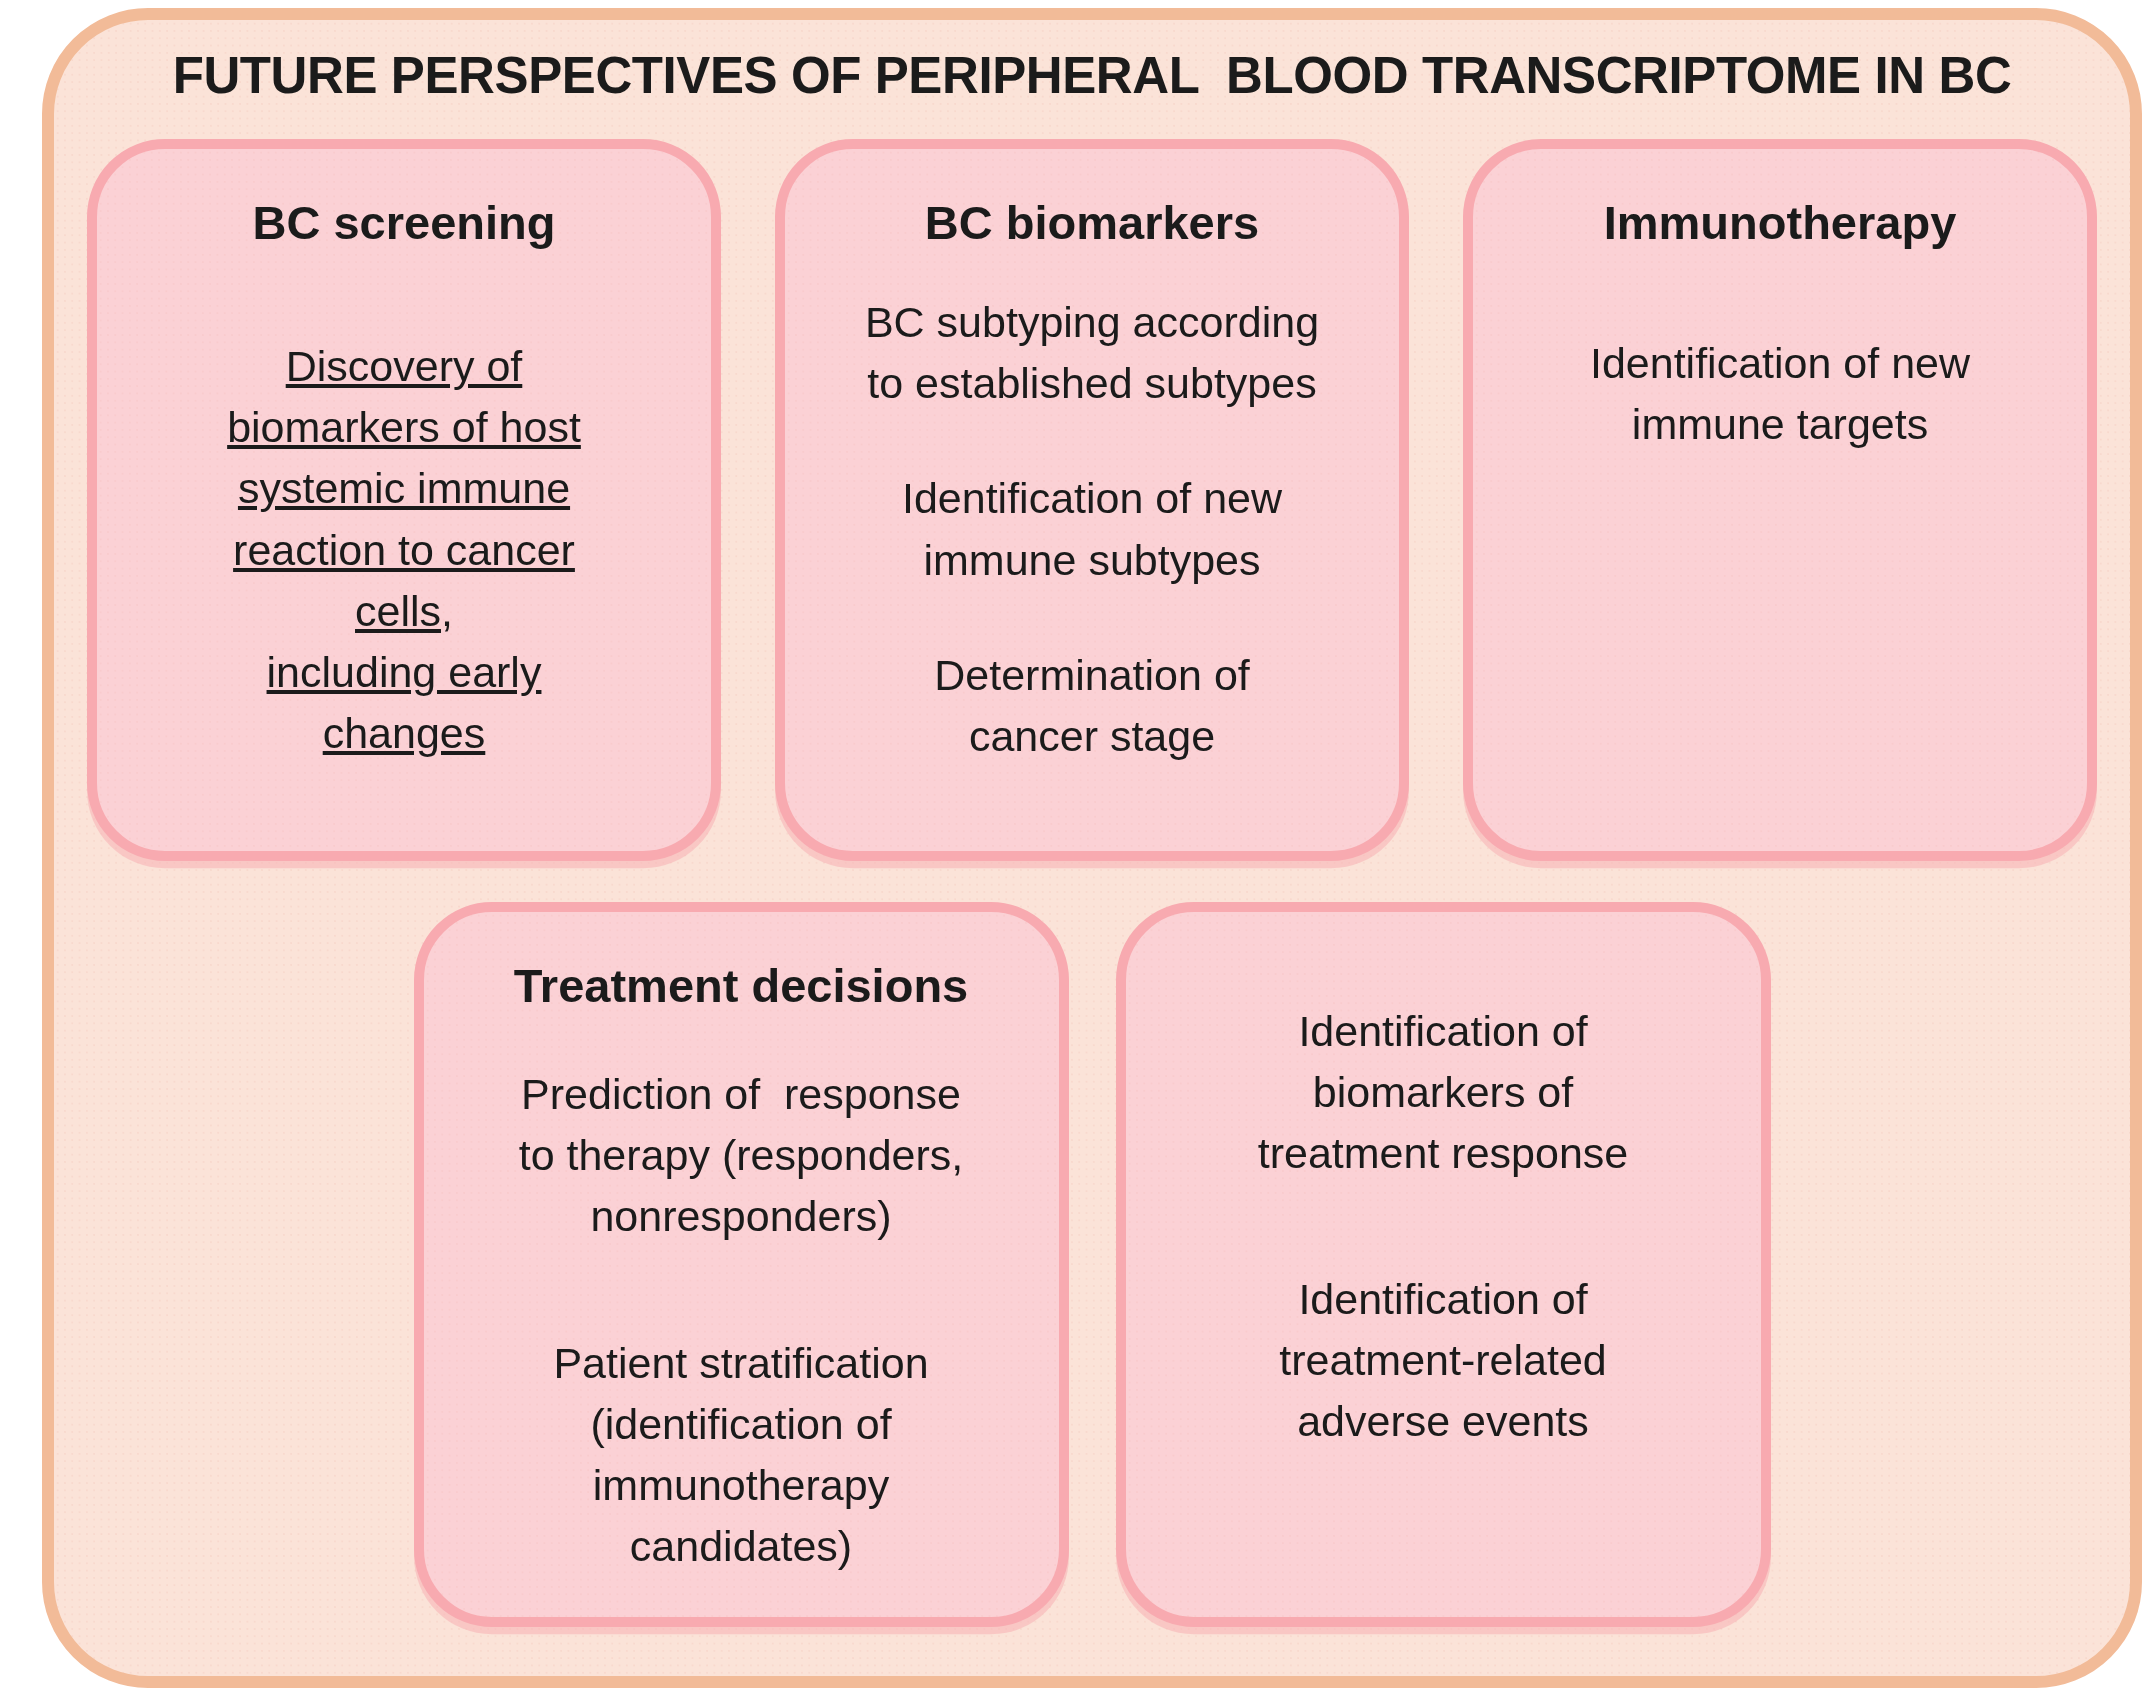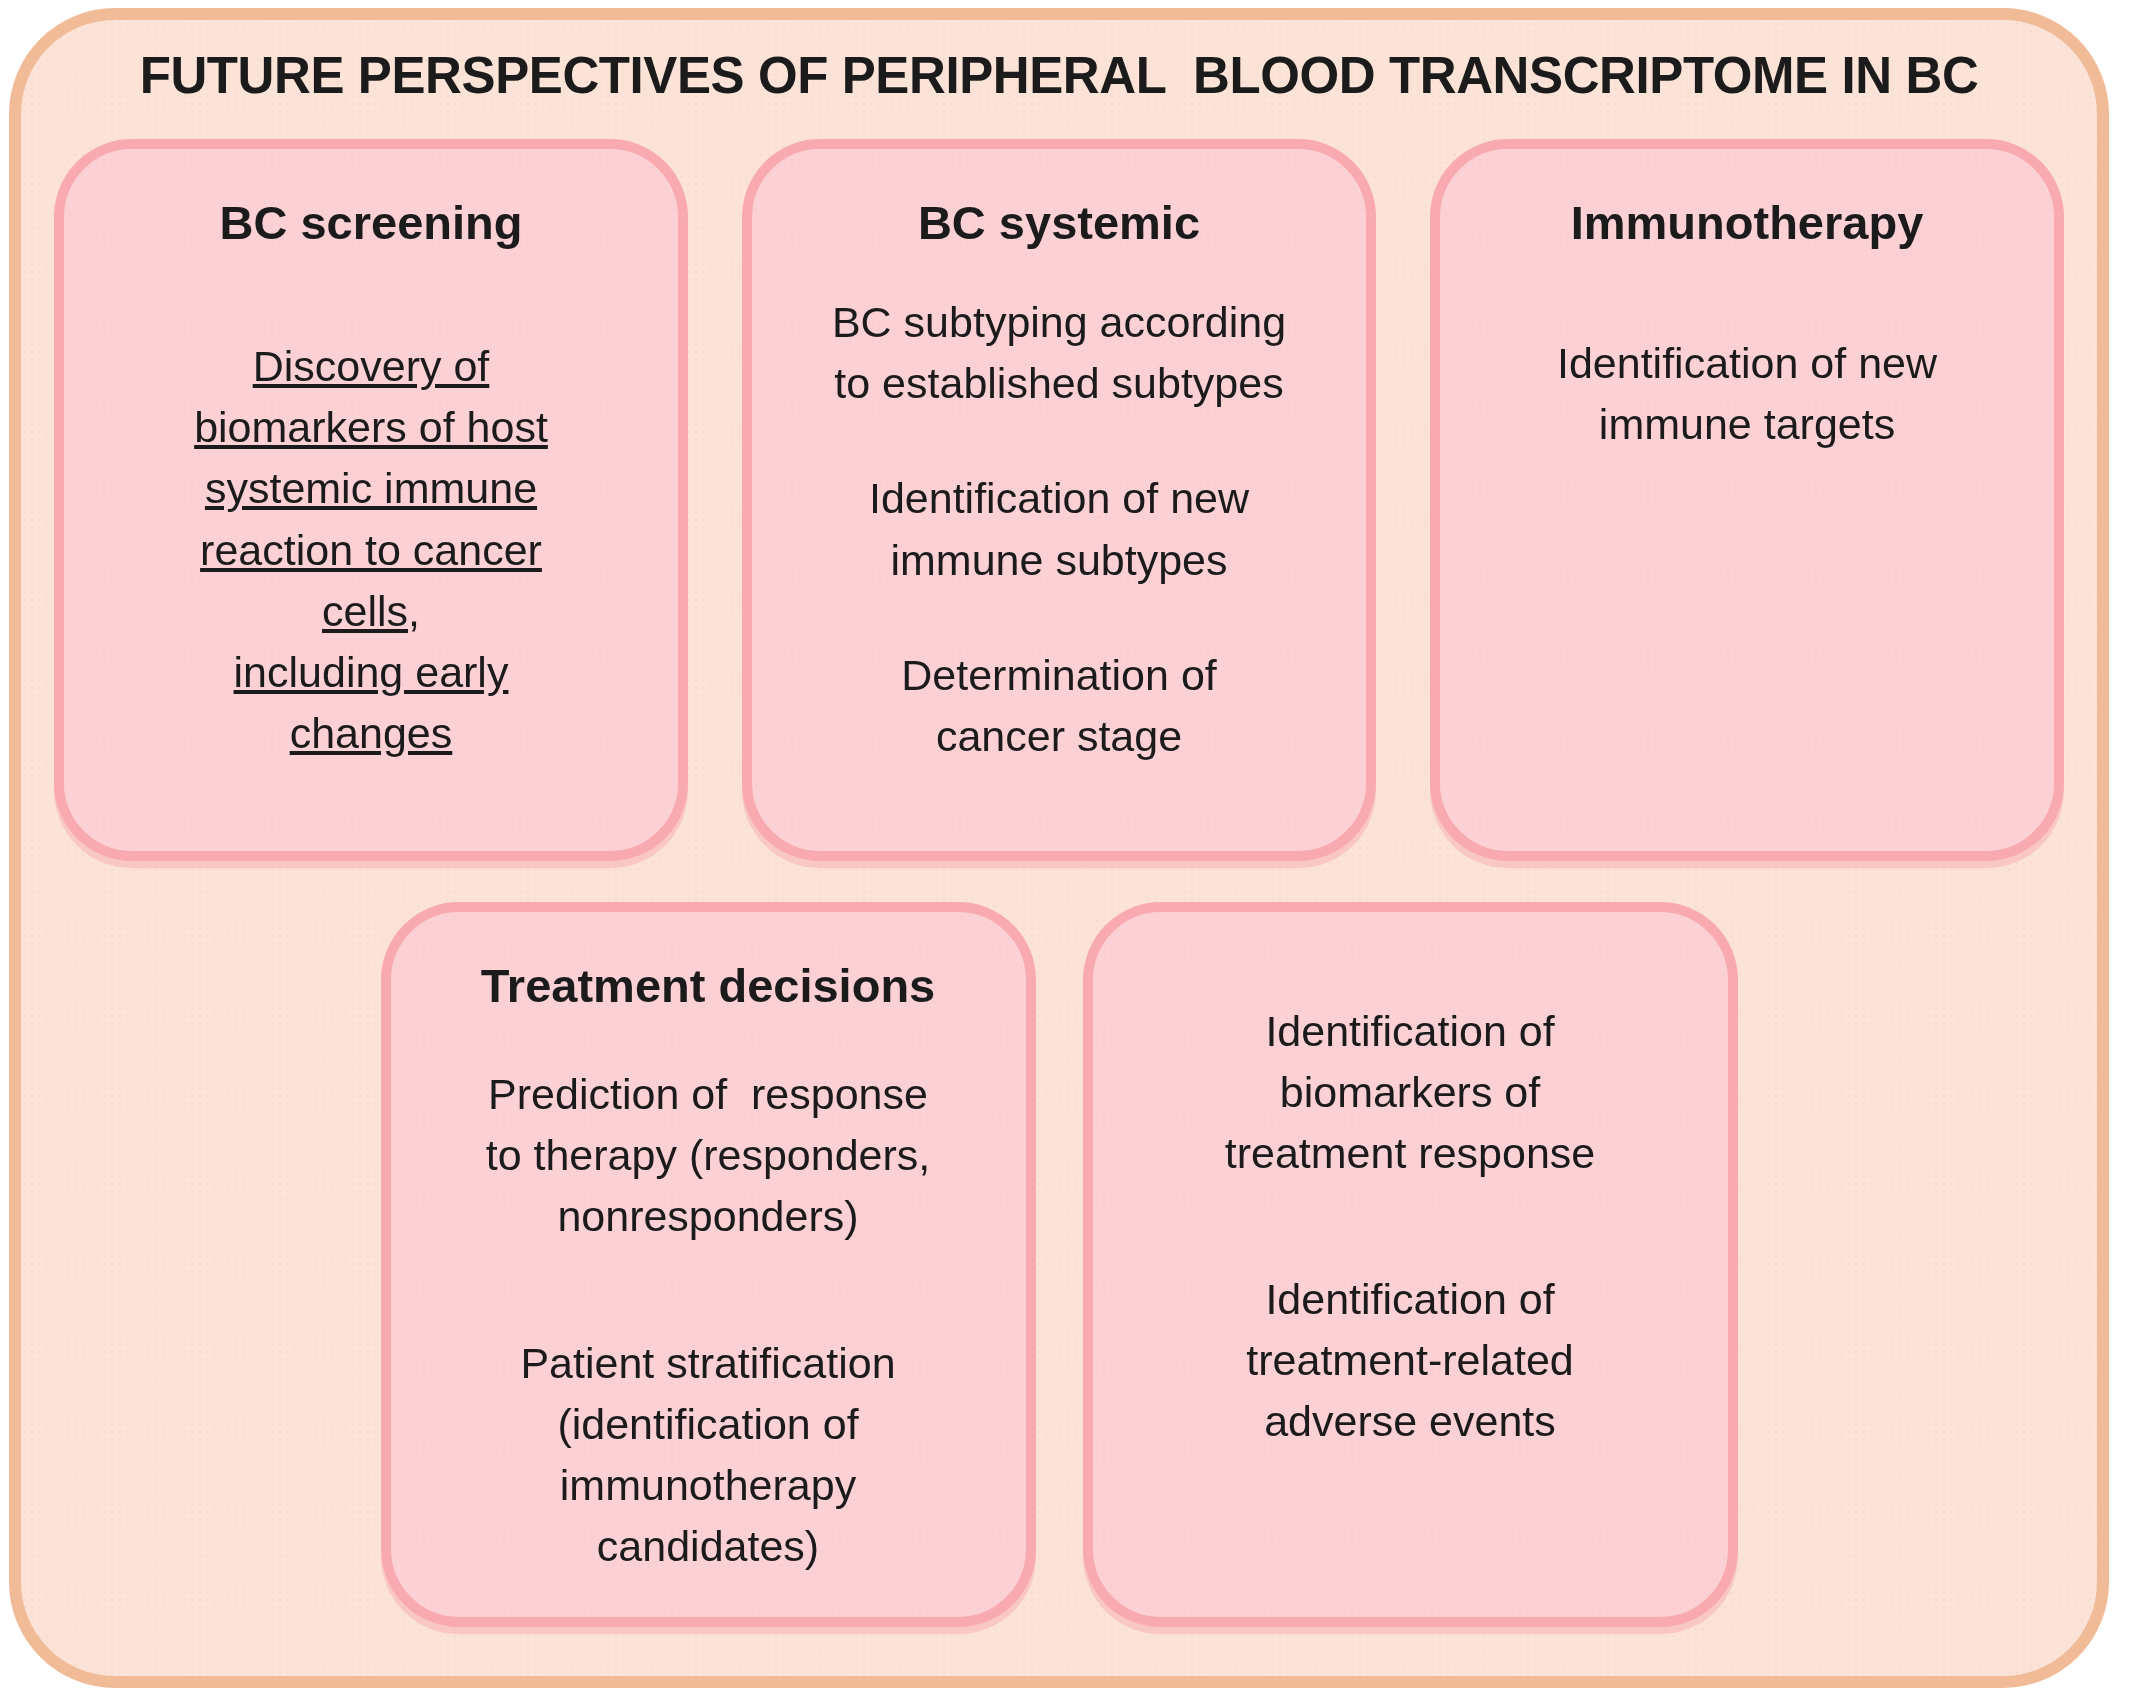--- a/index.html
+++ b/index.html
@@ -11,21 +11,21 @@
     position: relative;
     width: 2151px;
     height: 1700px;
     background: var(--page-bg, #ffffff);
     font-family: "Liberation Sans", "DejaVu Sans", sans-serif;
     color: var(--text, #1b1b1b);
     overflow: hidden;
   }
   .panel {
     position: absolute;
-    left: 9px;
+    left: 42px;
     top: 8.2px;
     width: 2100px;
     height: 1680px;
     box-sizing: border-box;
     background-color: var(--panel-fill, #fbe3d8);
     background-image: radial-gradient(rgba(221, 128, 115, 0.10) 1.2px, transparent 1.3px);
     background-size: 7.3px 7.3px;
     border: 12.2px solid var(--panel-border, #f2bb98);
     border-radius: 106px;
   }
@@ -108,21 +108,21 @@
         <p class="card-text">Discovery of
 biomarkers of host
 systemic immune
 reaction to cancer
 cells,
 including early
 changes</p>
       </div>
 
       <div class="card card--diagnosis">
-        <div class="card-title">BC systemic</div>
+        <div class="card-title">BC biomarkers</div>
         <p class="card-text">BC subtyping according
 to established subtypes</p>
         <p class="card-text">Identification of new
 immune subtypes</p>
         <p class="card-text">Determination of
 cancer stage</p>
       </div>
 
       <div class="card card--immunotherapy">
         <div class="card-title">Immunotherapy</div>

